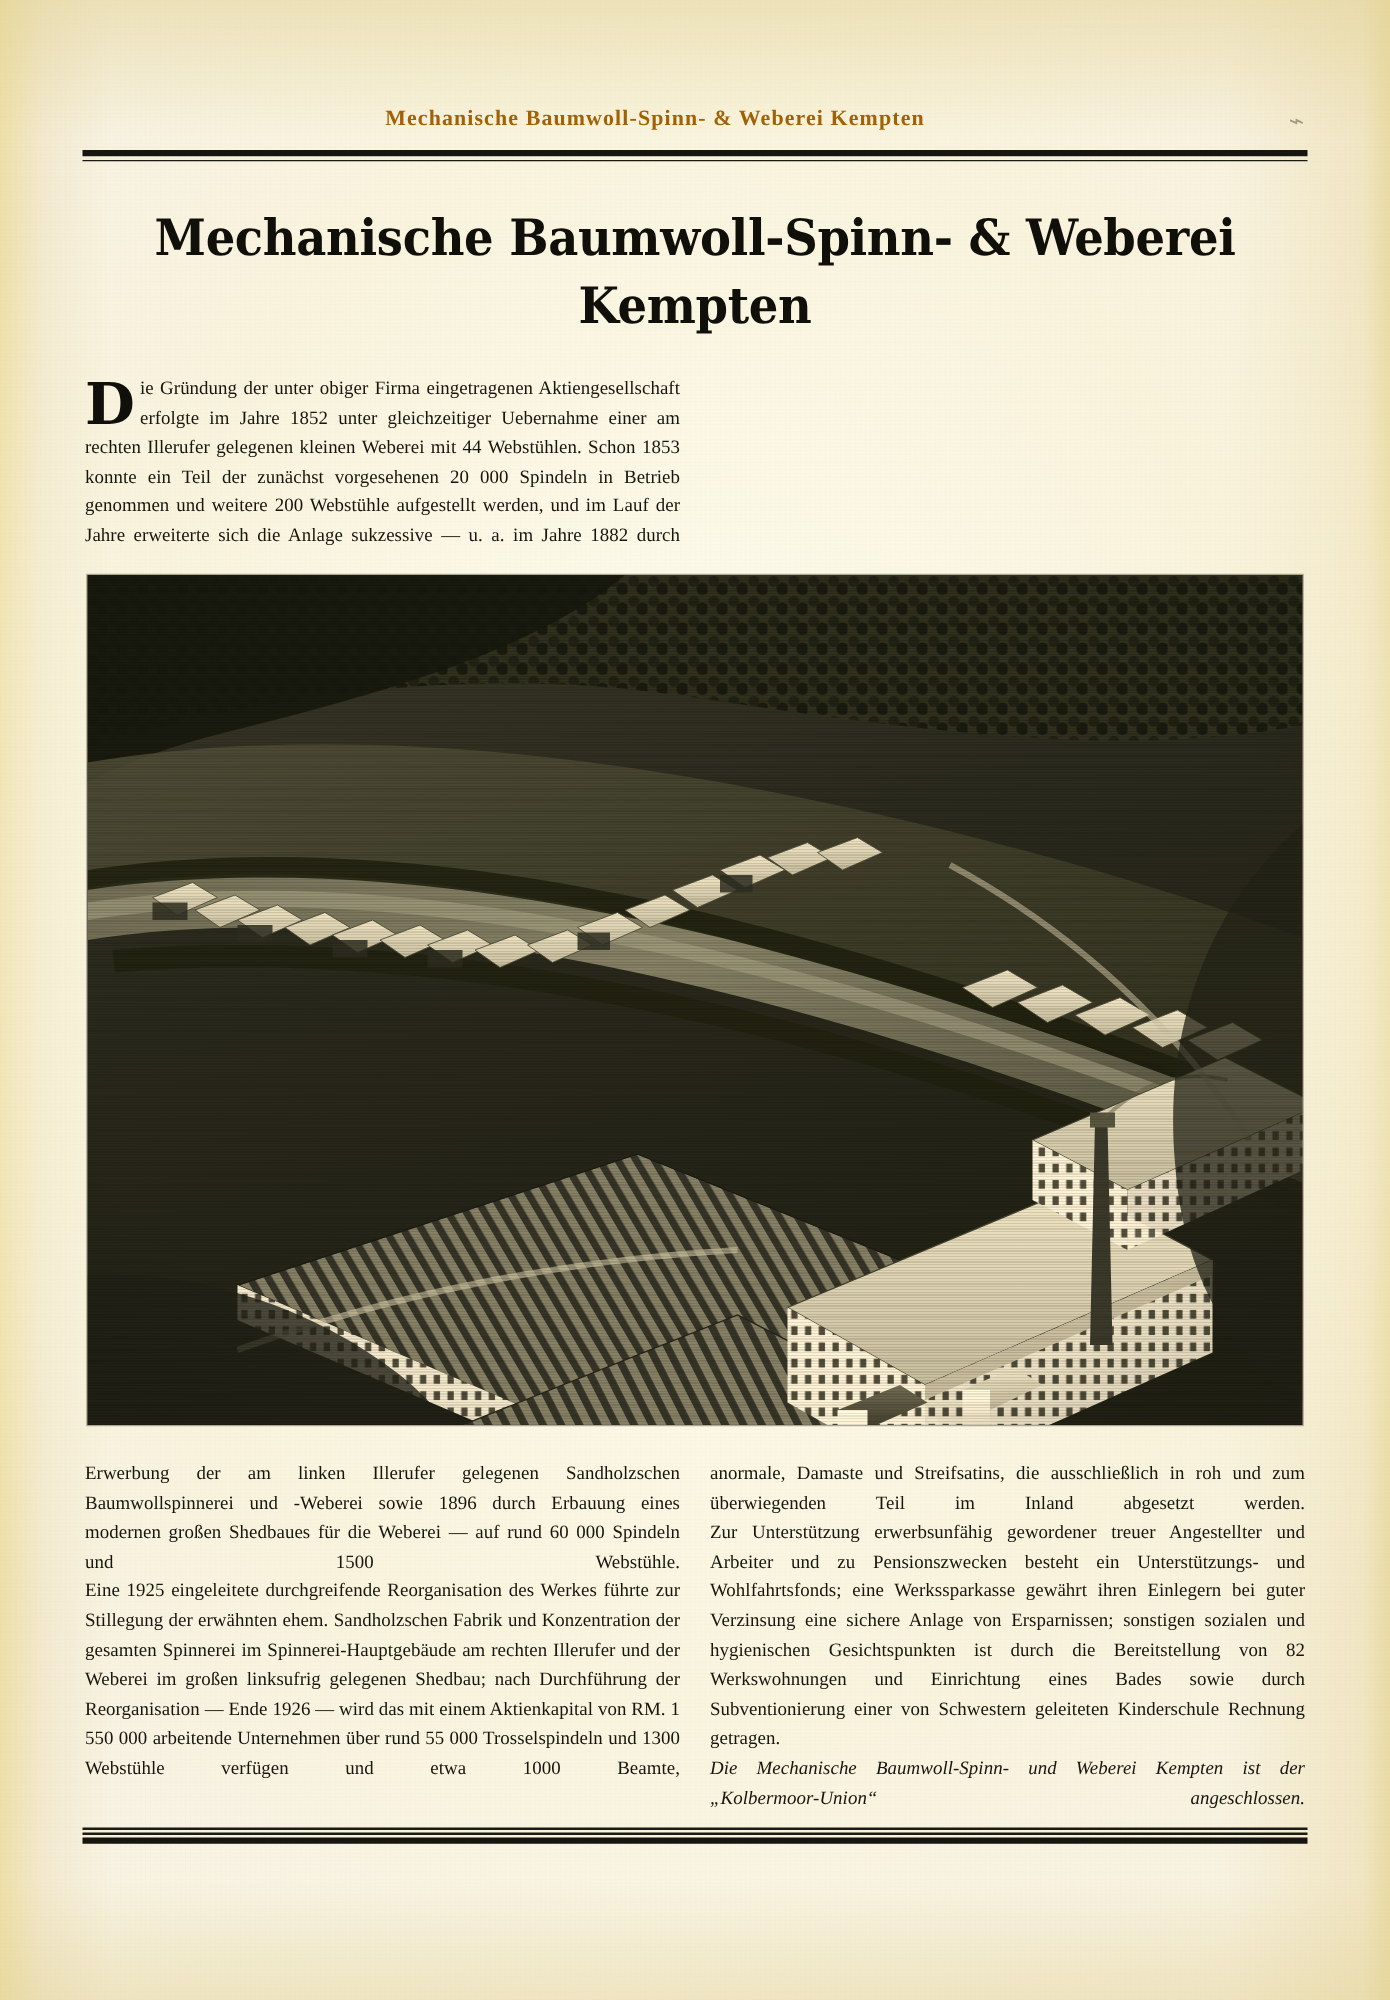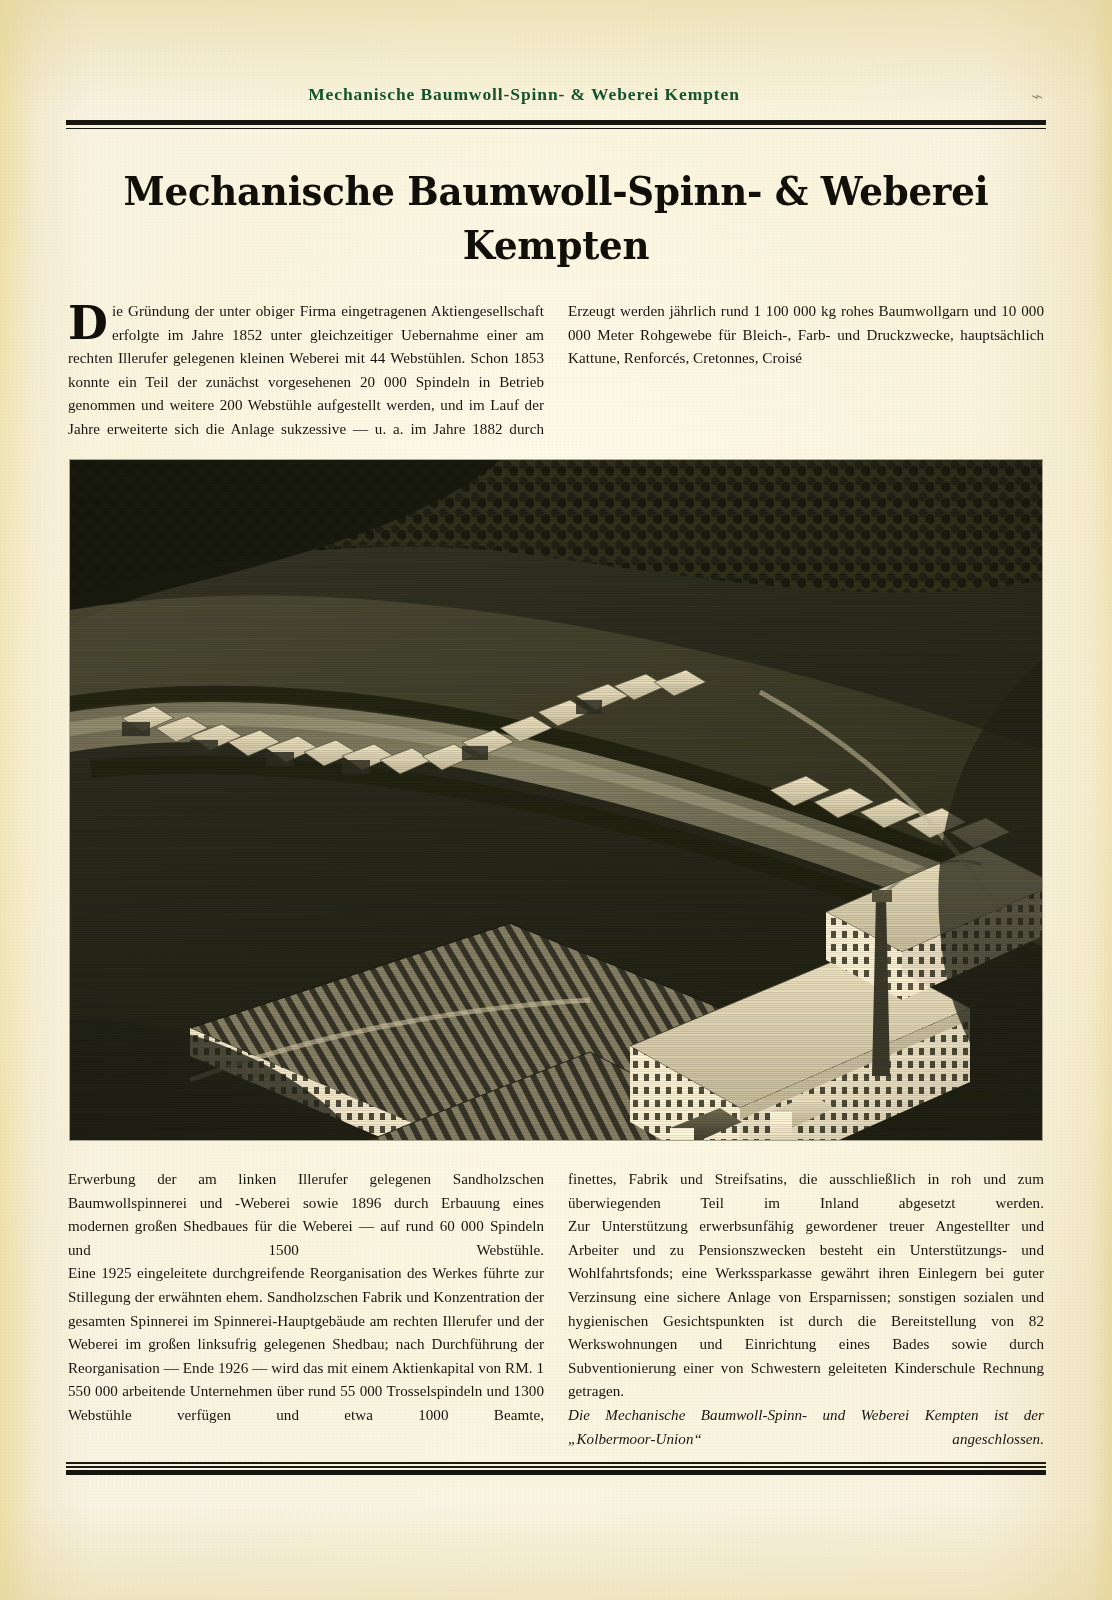--- a/index.html
+++ b/index.html
@@ -33,21 +33,21 @@
 
   .page{position:absolute;inset:0;}
 
   
   .runhead{
     position:absolute;left:68px;top:84px;width:976px;height:34px;
   }
   .runhead-title{
     position:absolute;left:0;top:0;width:912px;text-align:center;
     font-size:17.5px;letter-spacing:.9px;font-weight:600;
-    color:#14532d;white-space:nowrap;
+    color:#a16207;white-space:nowrap;
   }
   .folio{
     position:absolute;right:2px;top:2px;
     font-size:17px;color:#6e6a52;opacity:.62;
     transform:scaleX(1.25);
     font-family:"Liberation Serif",serif;
   }
   .rule-top{
     position:absolute;left:66px;top:120px;width:980px;
   }
@@ -148,21 +148,20 @@
   <div class="title">
     <div>Mechanische Baumwoll-Spinn- &amp; Weberei</div>
     <div>Kempten</div>
   </div>
 
   <div class="cols" id="intro">
     <div class="col l">
       <p><span class="dropcap">D</span><span>ie Gründung der unter obiger Firma eingetragenen Aktiengesellschaft erfolgte im Jahre 1852 unter gleichzeitiger Uebernahme einer am rechten Illerufer gelegenen kleinen Weberei mit 44 Webstühlen. Schon 1853 konnte ein Teil der zunächst vorgesehenen 20 000 Spindeln in Betrieb genommen und weitere 200 Webstühle aufgestellt werden, und im Lauf der Jahre erweiterte sich die Anlage sukzessive — u. a. im Jahre 1882 durch</span></p>
     </div>
     <div class="col r">
-      <p class="p2">Erzeugt werden jährlich rund 1 100 000 kg rohes Baumwollgarn und 10 000 000 Meter Rohgewebe für Bleich-, Farb- und Druckzwecke, hauptsächlich Kattune, Renforcés, Cretonnes, Croisé</p>
     </div>
   </div>
 
   <div class="photo">
     <svg viewBox="0 0 972 680" preserveAspectRatio="none">
       <defs>
         <linearGradient id="skyfield" x1="0" y1="0" x2="0.3" y2="1">
           <stop offset="0%" stop-color="#3a3b2c"></stop>
           <stop offset="45%" stop-color="#2b2d20"></stop>
           <stop offset="100%" stop-color="#232518"></stop>
@@ -336,21 +335,21 @@
     <div class="halftone"></div>
     <div class="photo-fade"></div>
   </div>
 
   <div class="cols" id="lower">
     <div class="col l">
       <p>Erwerbung der am linken Illerufer gelegenen Sandholzschen Baumwollspinnerei und -Weberei sowie 1896 durch Erbauung eines modernen großen Shedbaues für die Weberei — auf rund 60 000 Spindeln und 1500 Webstühle.</p>
       <p>Eine 1925 eingeleitete durchgreifende Reorganisation des Werkes führte zur Stillegung der erwähnten ehem. Sandholzschen Fabrik und Konzentration der gesamten Spinnerei im Spinnerei-Hauptgebäude am rechten Illerufer und der Weberei im großen linksufrig gelegenen Shedbau; nach Durchführung der Reorganisation — Ende 1926 — wird das mit einem Aktienkapital von RM. 1 550 000 arbeitende Unternehmen über rund 55 000 Trosselspindeln und 1300 Webstühle verfügen und etwa 1000 Beamte,</p>
     </div>
     <div class="col r">
-      <p>finettes, Fabrik und Streifsatins, die ausschließlich in roh und zum überwiegenden Teil im Inland abgesetzt werden.</p>
+      <p>anormale, Damaste und Streifsatins, die ausschließlich in roh und zum überwiegenden Teil im Inland abgesetzt werden.</p>
       <p>Zur Unterstützung erwerbsunfähig gewordener treuer Angestellter und Arbeiter und zu Pensionszwecken besteht ein Unterstützungs- und Wohlfahrtsfonds; eine Werkssparkasse gewährt ihren Einlegern bei guter Verzinsung eine sichere Anlage von Ersparnissen; sonstigen sozialen und hygienischen Gesichtspunkten ist durch die Bereitstellung von 82 Werkswohnungen und Einrichtung eines Bades sowie durch Subventionierung einer von Schwestern geleiteten Kinderschule Rechnung getragen.</p>
       <p class="last">Die Mechanische Baumwoll-Spinn- und Weberei Kempten ist der „Kolbermoor-Union“ angeschlossen.</p>
     </div>
   </div>
 
   <div class="rule-bot">
     <div class="b1"></div>
     <div class="b2"></div>
     <div class="b3"></div>
   </div>

